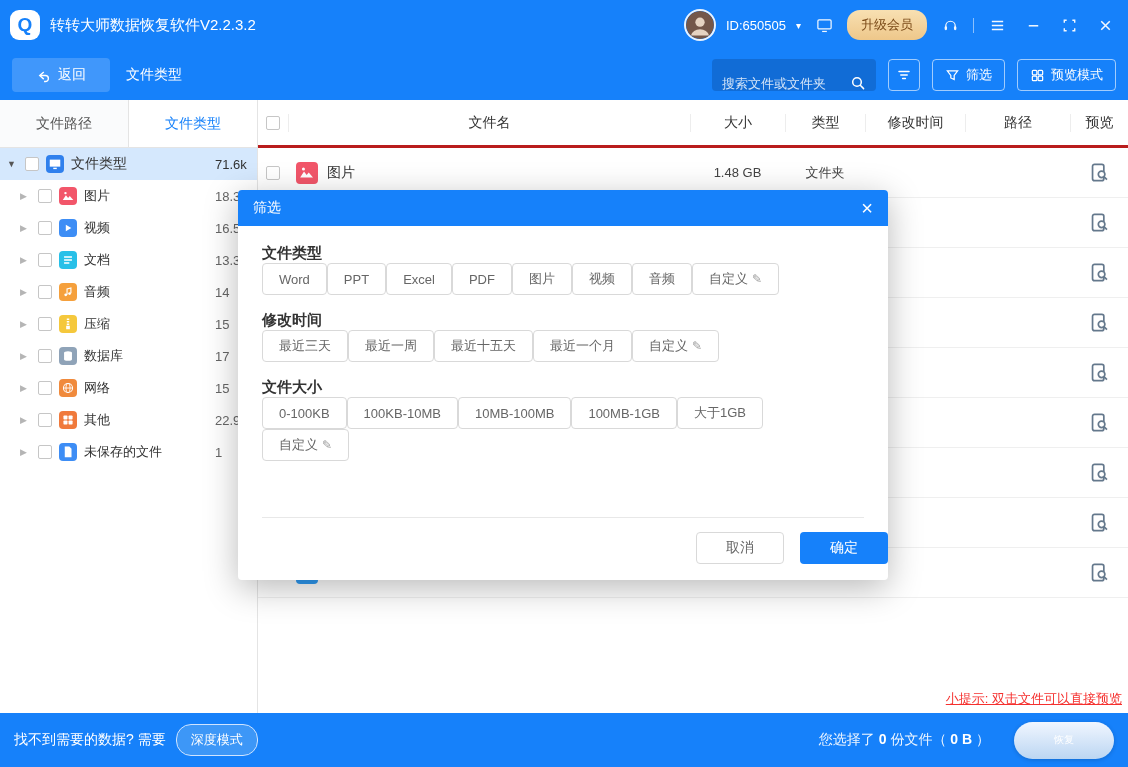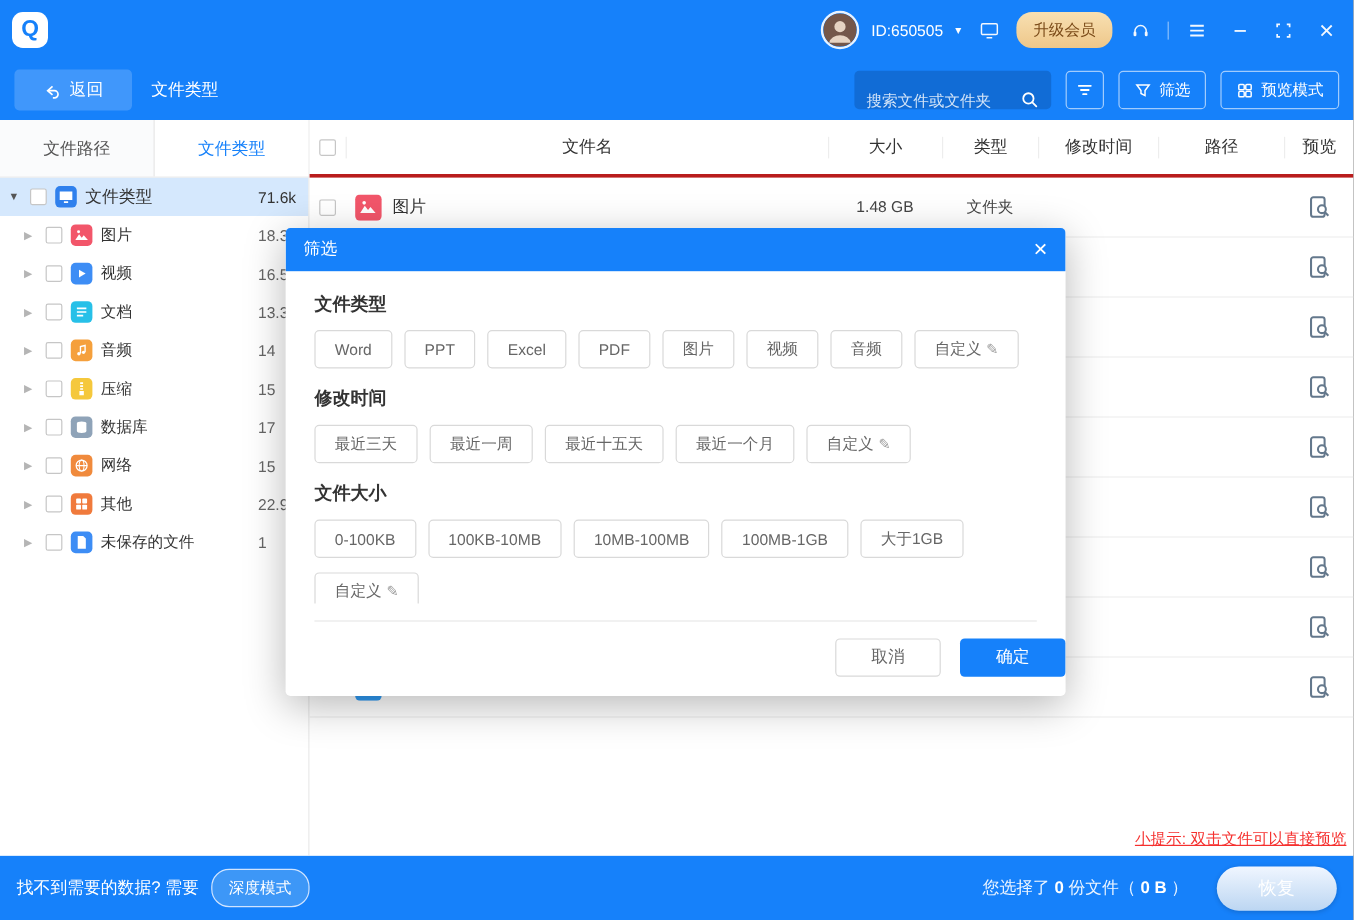--- a/index.html
+++ b/index.html
@@ -71,45 +71,46 @@
 .prev-btn svg{width:100%;height:100%}
 .tip{position:absolute;right:6px;bottom:5px;color:#f5302e;font-size:13px;text-decoration:underline}
 
 
 .statusbar{height:54px;background:#1681fa;display:flex;align-items:center;padding:0 14px;color:#fff;gap:10px}
 .foot-q{font-size:14px;white-space:nowrap}
 .deep-btn{background:#3d97f7;border:1px solid #cfe4ff;color:#fff;border-radius:15px;padding:6px 14px;font-size:13px;cursor:pointer;white-space:nowrap}
 .foot-right{margin-left:auto;display:flex;align-items:center;gap:24px}
 .sel-text{font-size:14px;color:rgba(255,255,255,.92);white-space:nowrap}
 .sel-num{font-weight:bold;color:#fff}
-.recover-btn{width:100px;height:37px;border:none;border-radius:19px;background:linear-gradient(180deg,#f0f6ff,#bcd6f2);color:#fff;font-size:15px;font-weight:normal;cursor:pointer;box-shadow:0 1px 4px rgba(0,0,0,.18)}
+.recover-btn{width:100px;height:37px;border:none;border-radius:19px;background:linear-gradient(180deg,#f0f6ff,#bcd6f2);color:#fff;font-size:10px;font-weight:normal;cursor:pointer;box-shadow:0 1px 4px rgba(0,0,0,.18)}
 
 
 .modal{position:absolute;left:238px;top:190px;width:650px;height:390px;background:#fff;border-radius:4px;box-shadow:0 8px 34px rgba(0,0,0,.28);display:flex;flex-direction:column;z-index:10;overflow:hidden}
 .modal-head{height:36px;background:#1681fa;display:flex;align-items:center;padding:0 15px;color:#fff;font-size:14px;flex-shrink:0}
 .modal-close{margin-left:auto;font-size:20px;cursor:pointer;line-height:1}
 .modal-body{padding:2px 24px 0;flex:1;overflow:hidden}
 .sec-head{font-size:15px;font-weight:bold;color:#333;margin-top:16px}
-.opt-row{display:flex;flex-wrap:wrap;gap:10px;margin-top:12px}
+.opt-row{display:flex;flex-wrap:wrap;}
 .opt-btn{background:#fff;border:1px solid #d9d9d9;border-radius:4px;color:#666;font-size:13px;padding:6px 16px;cursor:pointer;display:inline-flex;align-items:center;gap:4px;white-space:nowrap}
 .pencil{font-size:12px;color:#999}
 .modal-divider{height:1px;background:#e8e8e8;margin:14px 24px 0;flex-shrink:0}
 .modal-foot{display:flex;justify-content:flex-end;gap:16px;padding:14px 0 16px;flex-shrink:0}
 .btn-cancel{width:88px;height:32px;background:#fff;border:1px solid #d9d9d9;border-radius:4px;color:#666;font-size:14px;cursor:pointer}
 .btn-confirm{width:88px;height:32px;background:#1681fa;border:none;border-radius:4px;color:#fff;font-size:14px;cursor:pointer}
 </style>
 </head>
 <body>
 
 <div class="window">
 
   <header class="titlebar">
     <div class="logo">
         <span>Q</span>
       </div>
+    <div class="app-title">转转大师数据恢复软件V2.2.3.2</div>
     <div class="tb-right">
       <span class="avatar">
         <svg viewBox="0 0 18 18">
             <circle cx="9" cy="9" r="9" fill="#74574a"></circle>
             <circle cx="9" cy="7.2" r="3" fill="#e6d3c2"></circle>
             <path d="M3.2 15.8a5.9 4.9 0 0 1 11.6 0" fill="#e6d3c2"></path>
           </svg>
       </span>
       <span class="user-id">ID:650505</span>
       <span class="caret">▾</span>

